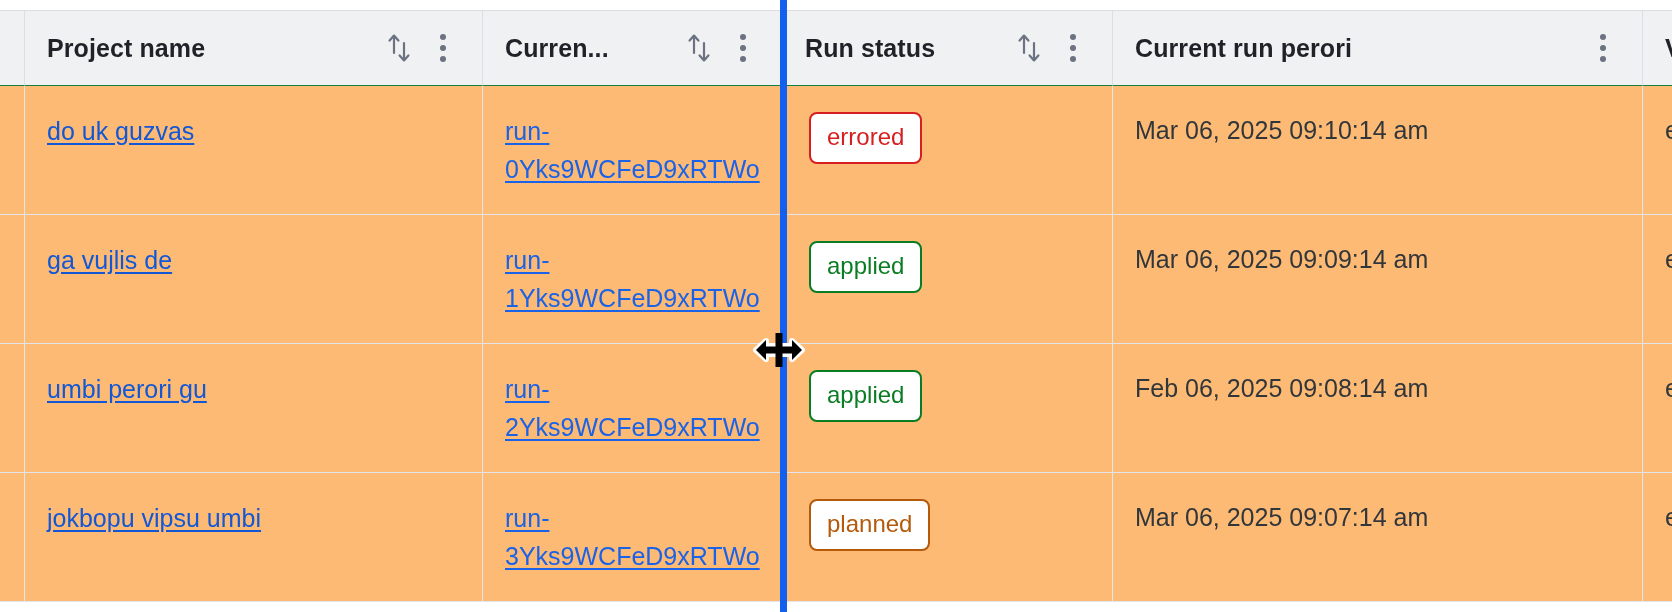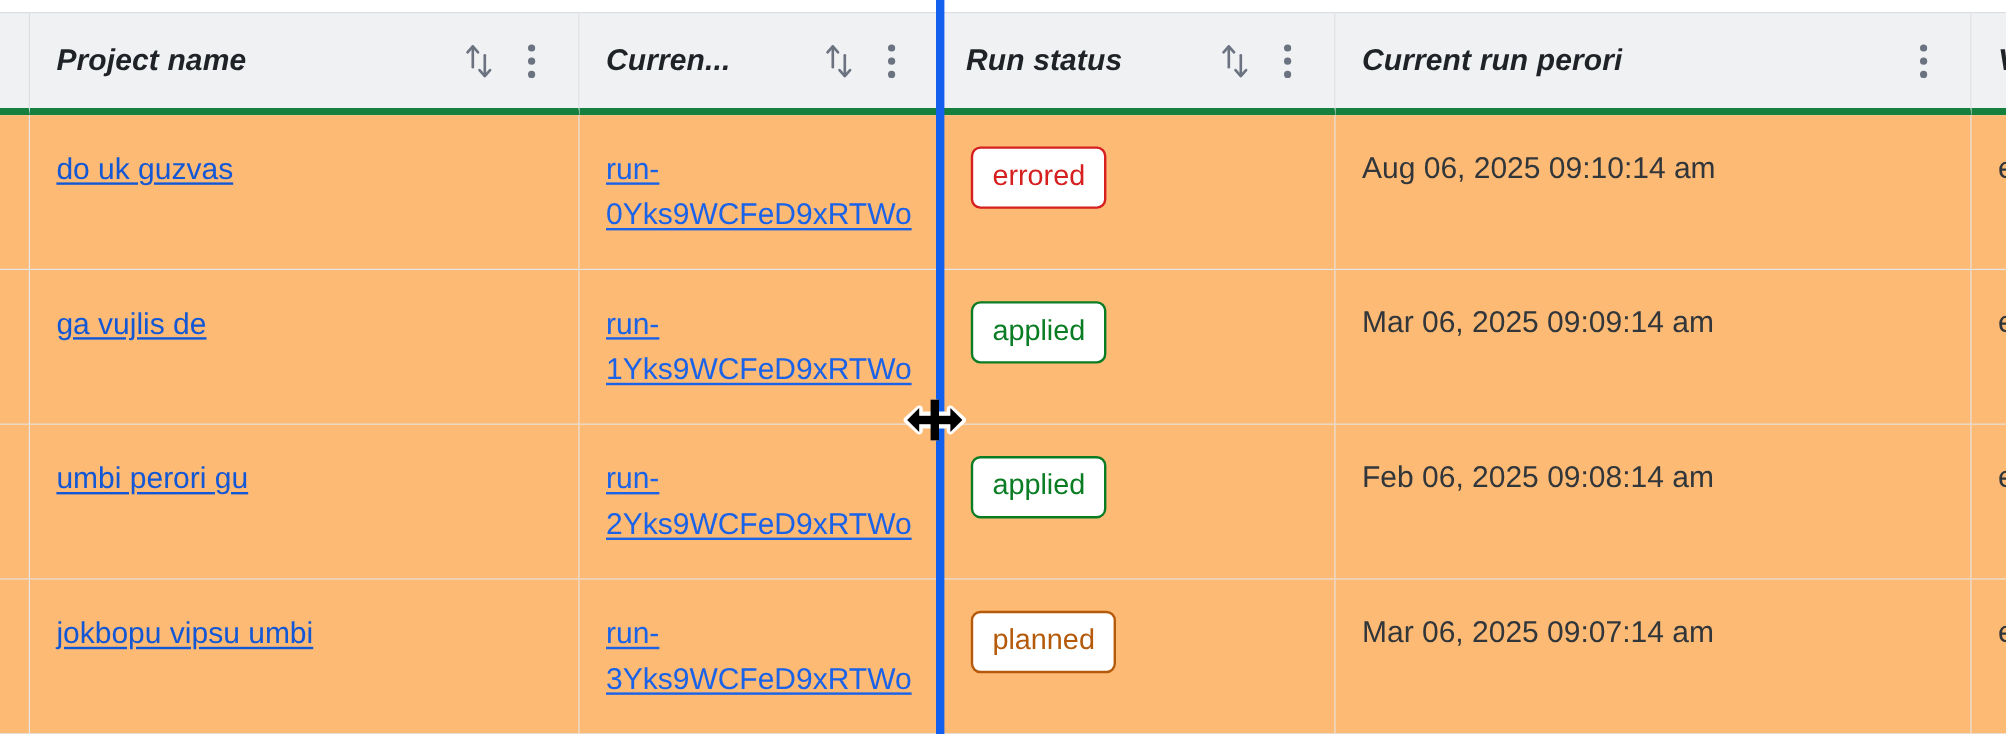--- a/index.html
+++ b/index.html
@@ -37,27 +37,26 @@
   col.c-gutter  { width: 25px; }
   col.c-name    { width: 458px; }
   col.c-run     { width: 300px; }
   col.c-status  { width: 330px; }
   col.c-applied { width: 530px; }
   col.c-last    { width: 147px; }
 
   
   thead th {
     background: #f0f1f3;
-    height: 86px;
+    height: 76px;
     border-top: 1px solid #dcdee2;
-    border-bottom: 6px solid #15803d;
+    border-bottom: 1px solid #15803d;
     border-right: 1px solid #dcdee2;
     padding: 0 22px;
     vertical-align: middle;
-    font-style: italic;
   }
   thead th.gutter-cell {
     padding: 0;
     border-right: 1px solid #dcdee2;
     background: #f0f1f3;
   }
   .th-inner {
     display: flex;
     align-items: center;
     gap: 10px;
@@ -288,21 +287,21 @@
           <td>
             <a class="cell-link">do uk guzvas</a>
           </td>
           <td>
             <a class="cell-link run">run-0Yks9WCFeD9xRTWo</a>
           </td>
           <td class="status-cell">
             <span class="badge errored">errored</span>
           </td>
           <td>
-            <span class="cell-text">Aug 06, 2025 09:10:14 am</span>
+            <span class="cell-text">Mar 06, 2025 09:10:14 am</span>
           </td>
           <td>
             <span class="cell-text">e</span>
           </td>
         </tr>
 
         <tr>
           <td class="gutter-cell"></td>
           <td>
             <a class="cell-link">ga vujlis de</a>

